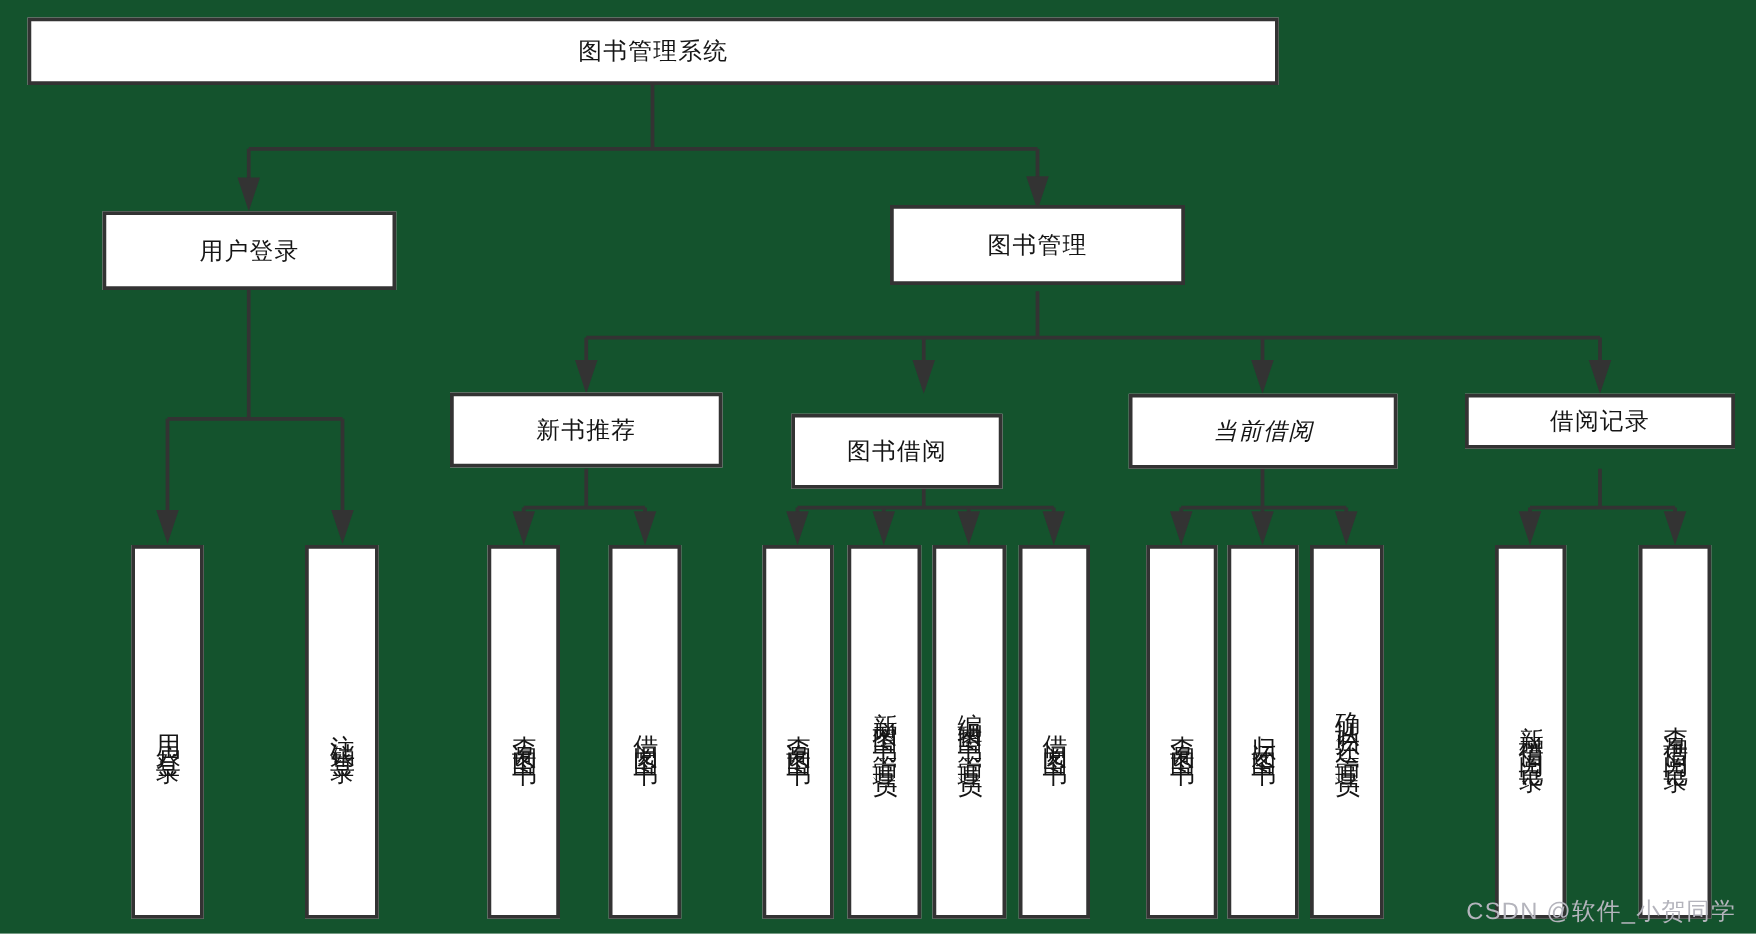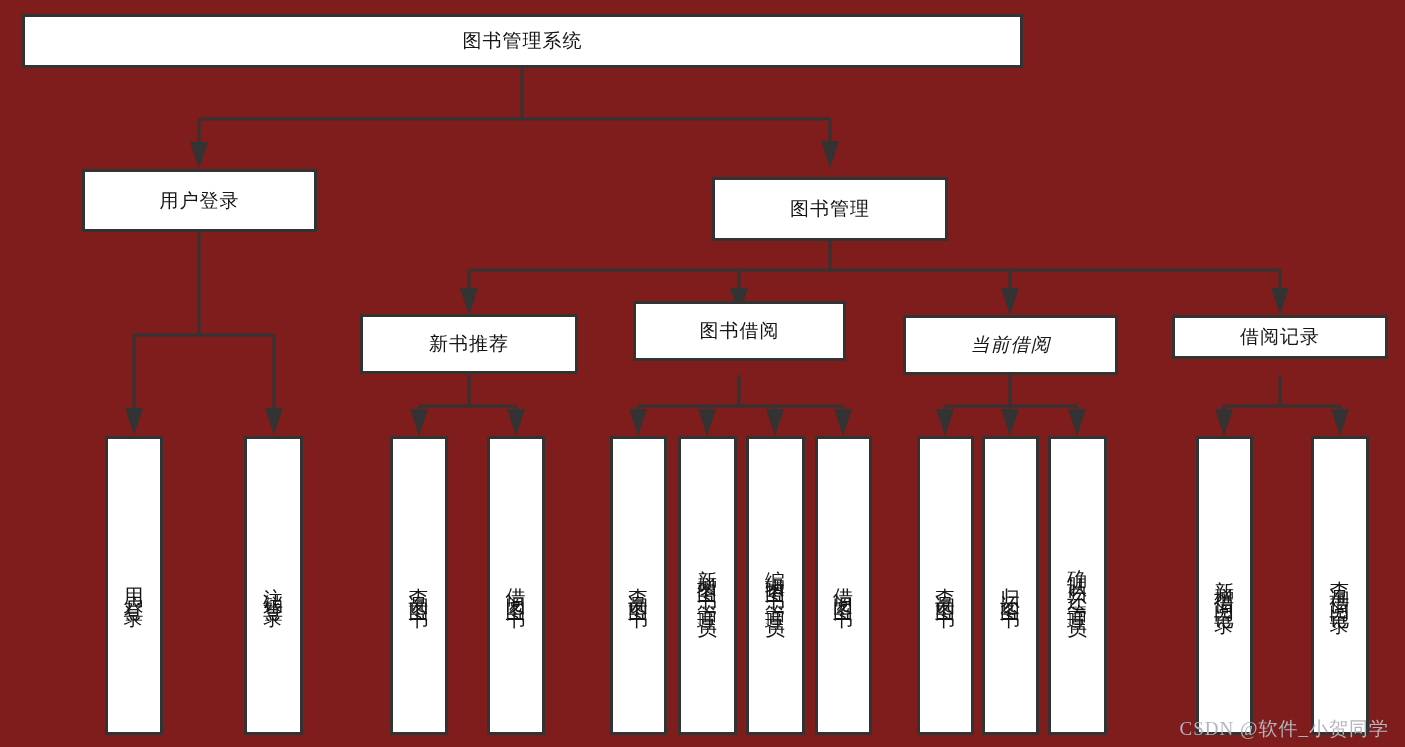--- a/index.html
+++ b/index.html
@@ -1,20 +1,20 @@
 <!DOCTYPE html>
 <html><head>
 <meta charset="utf-8">
 <style>
   html, body { margin: 0; padding: 0; background: #ffffff; }
   .canvas {
     position: relative;
     width: 1405px;
     height: 747px;
-    background: #7f1d1d;
+    background: #14532d;
     font-family: "Liberation Serif", serif;
     overflow: hidden;
     text-align: right;
   }
   .connectors {
     position: absolute;
     left: 0; top: 0;
     width: 1405px; height: 747px;
   }
   .ln { stroke: #333333; stroke-width: 3; fill: none; }
@@ -35,21 +35,21 @@
     writing-mode: vertical-rl;
     text-orientation: mixed;
     font-size: 20px;
     letter-spacing: 7px;
     line-height: 1;
   }
   .watermark {
     position: absolute;
     right: 16px;
     bottom: 5px;
-    font-family: Liberation Serif, serif;
+    font-family: Liberation Sans, sans-serif;
     font-size: 19px;
     color: #b4b4bc;
     letter-spacing: 1px;
     pointer-events: none;
   }
 </style>
 </head>
 <body>
 
 <div class="canvas">
@@ -93,28 +93,28 @@
     </g>
   </svg>
 
   <div class="box hbox root-box" style="left:22px; top:14px; width:1001px; height:54px;">
     <span>图书管理系统</span>
   </div>
 
   <div class="box hbox" style="left:82px; top:169px; width:235px; height:63px;">
     <span>用户登录</span>
   </div>
-  <div class="box hbox" style="left:712px; top:177px; width:236px; height:64px;">
+  <div class="box hbox" style="left:712px; top:164px; width:236px; height:64px;">
     <span>图书管理</span>
   </div>
 
   <div class="box hbox" style="left:360px; top:314px; width:218px; height:60px;">
     <span>新书推荐</span>
   </div>
-  <div class="box hbox" style="left:633px; top:301px; width:213px; height:60px;">
+  <div class="box hbox" style="left:633px; top:331px; width:169px; height:60px;">
     <span>图书借阅</span>
   </div>
   <div class="box hbox" style="left:903px; top:315px; width:215px; height:60px;font-style:italic;">
     <span>当前借阅</span>
   </div>
   <div class="box hbox" style="left:1172px; top:315px; width:216px; height:44px;">
     <span>借阅记录</span>
   </div>
 
   <div class="box vbox" style="left:105px; top:436px; width:58px; height:299px;">

